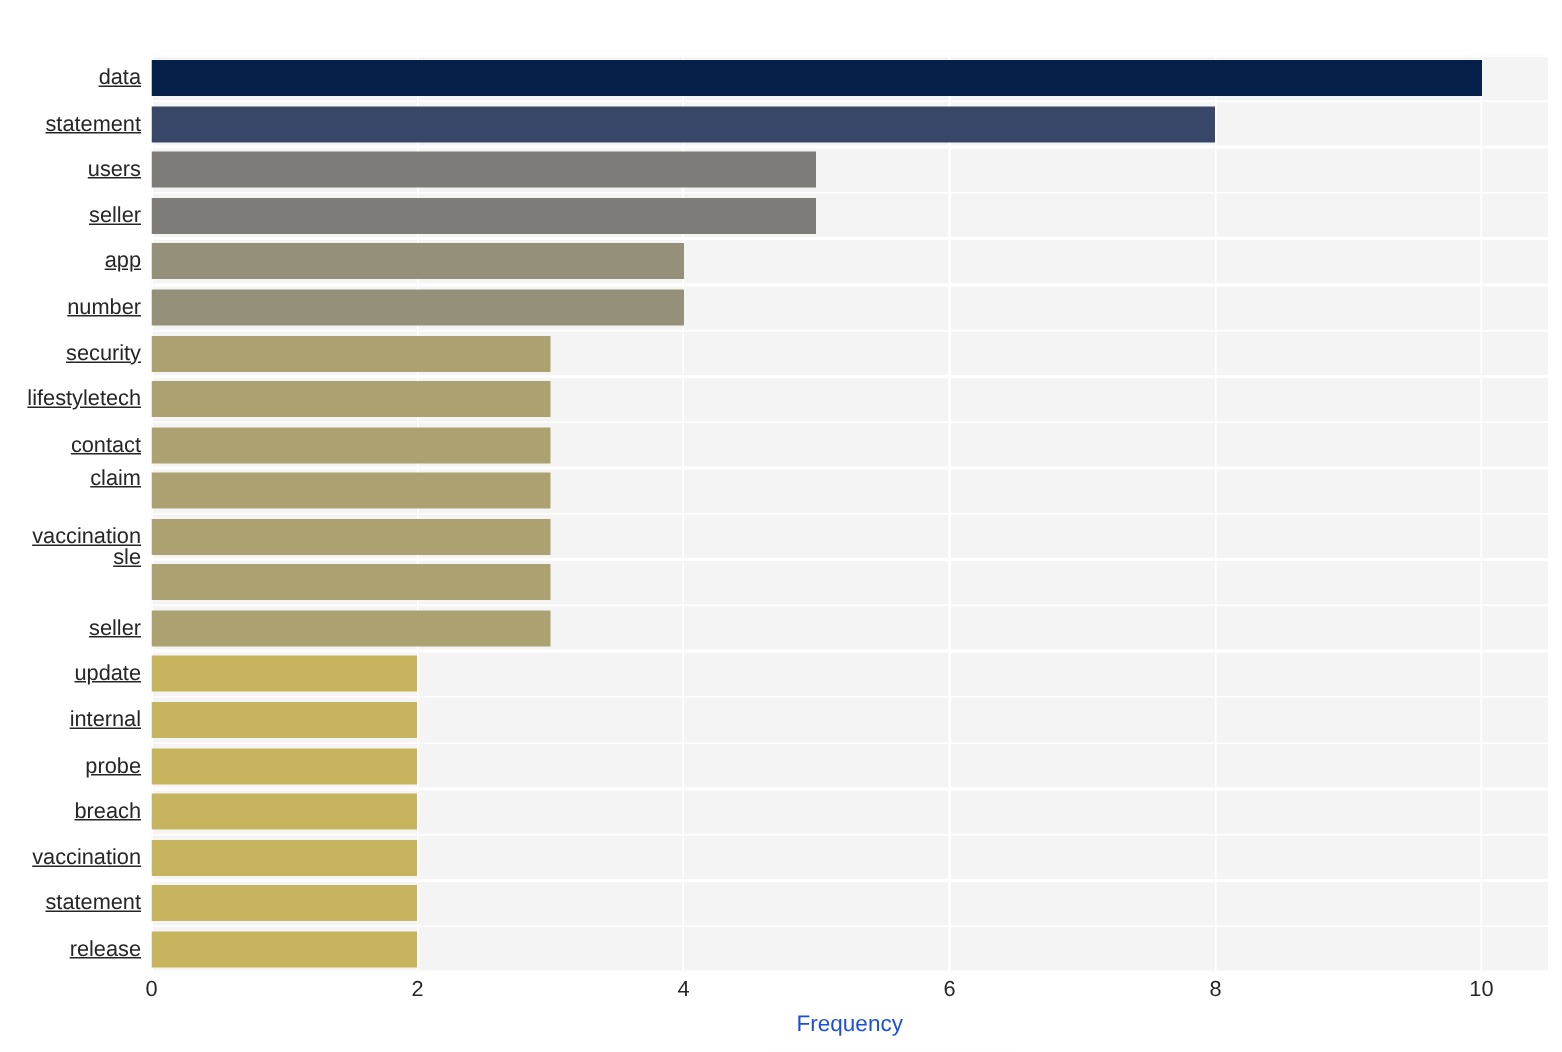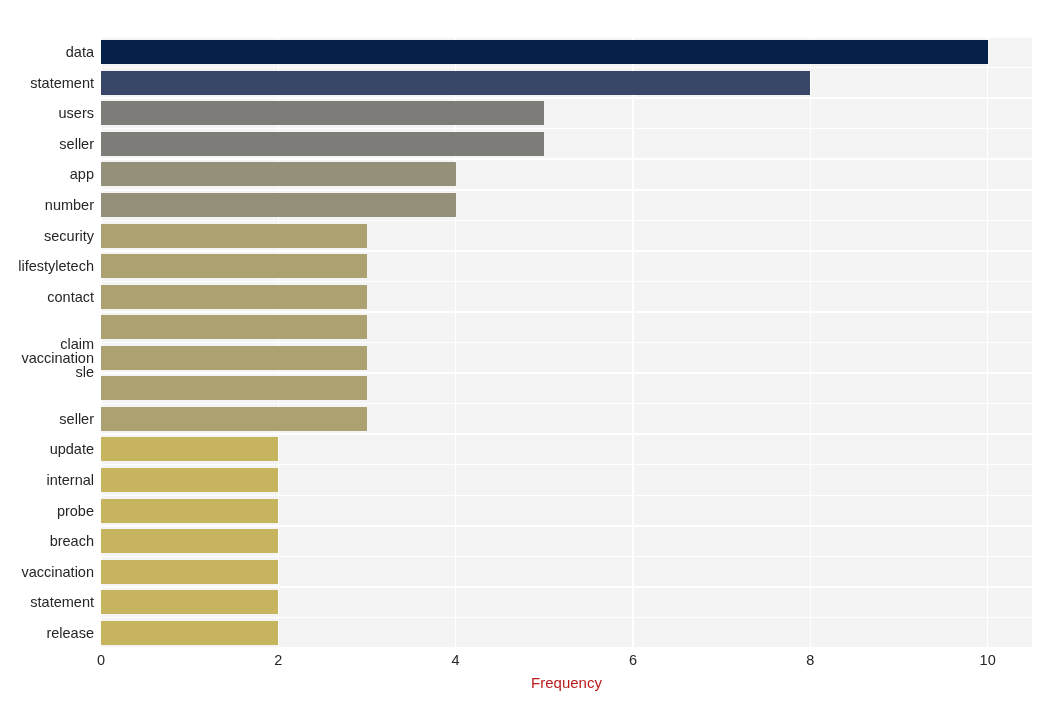--- a/index.html
+++ b/index.html
@@ -74,20 +74,21 @@
     height: 611px;
   }
   .ylabel {
     position: absolute;
     right: 0;
     width: 94px;
     text-align: right;
     font-size: 14.5px;
     color: #262626;
     line-height: 16px;
+    text-decoration: underline;
   }
 
   
   #x-ticks {
     position: absolute;
     left: 0;
     top: 652px;
     width: 1041px;
     height: 22px;
   }
@@ -100,21 +101,21 @@
     font-size: 14.5px;
     color: #262626;
   }
   #x-axis-label {
     position: absolute;
     left: 101px;
     top: 674px;
     width: 931px;
     text-align: center;
     font-size: 15px;
-    color: #b91c1c;
+    color: #1d4ed8;
   }
 </style>
 </head>
 <body>
 
 <div id="chart-root">
 
 
   <div id="plot-area">
     <div id="hgrid-layer">
@@ -175,21 +176,21 @@
   <div id="y-labels">
       <div class="ylabel" style="top: 7.275px;">data</div>
       <div class="ylabel" style="top: 37.825px;">statement</div>
       <div class="ylabel" style="top: 68.375px;">users</div>
       <div class="ylabel" style="top: 98.925px;">seller</div>
       <div class="ylabel" style="top: 129.475px;">app</div>
       <div class="ylabel" style="top: 160.025px;">number</div>
       <div class="ylabel" style="top: 190.575px;">security</div>
       <div class="ylabel" style="top: 221.125px;">lifestyletech</div>
       <div class="ylabel" style="top: 251.675px;">contact</div>
-      <div class="ylabel" style="top: 299px;">claim</div>
+      <div class="ylabel" style="top: 274px;">claim</div>
       <div class="ylabel" style="top: 312.775px;">vaccination</div>
       <div class="ylabel" style="top: 327px;">sle</div>
       <div class="ylabel" style="top: 373.875px;">seller</div>
       <div class="ylabel" style="top: 404.425px;">update</div>
       <div class="ylabel" style="top: 434.975px;">internal</div>
       <div class="ylabel" style="top: 465.525px;">probe</div>
       <div class="ylabel" style="top: 496.075px;">breach</div>
       <div class="ylabel" style="top: 526.625px;">vaccination</div>
       <div class="ylabel" style="top: 557.175px;">statement</div>
       <div class="ylabel" style="top: 587.725px;">release</div>

